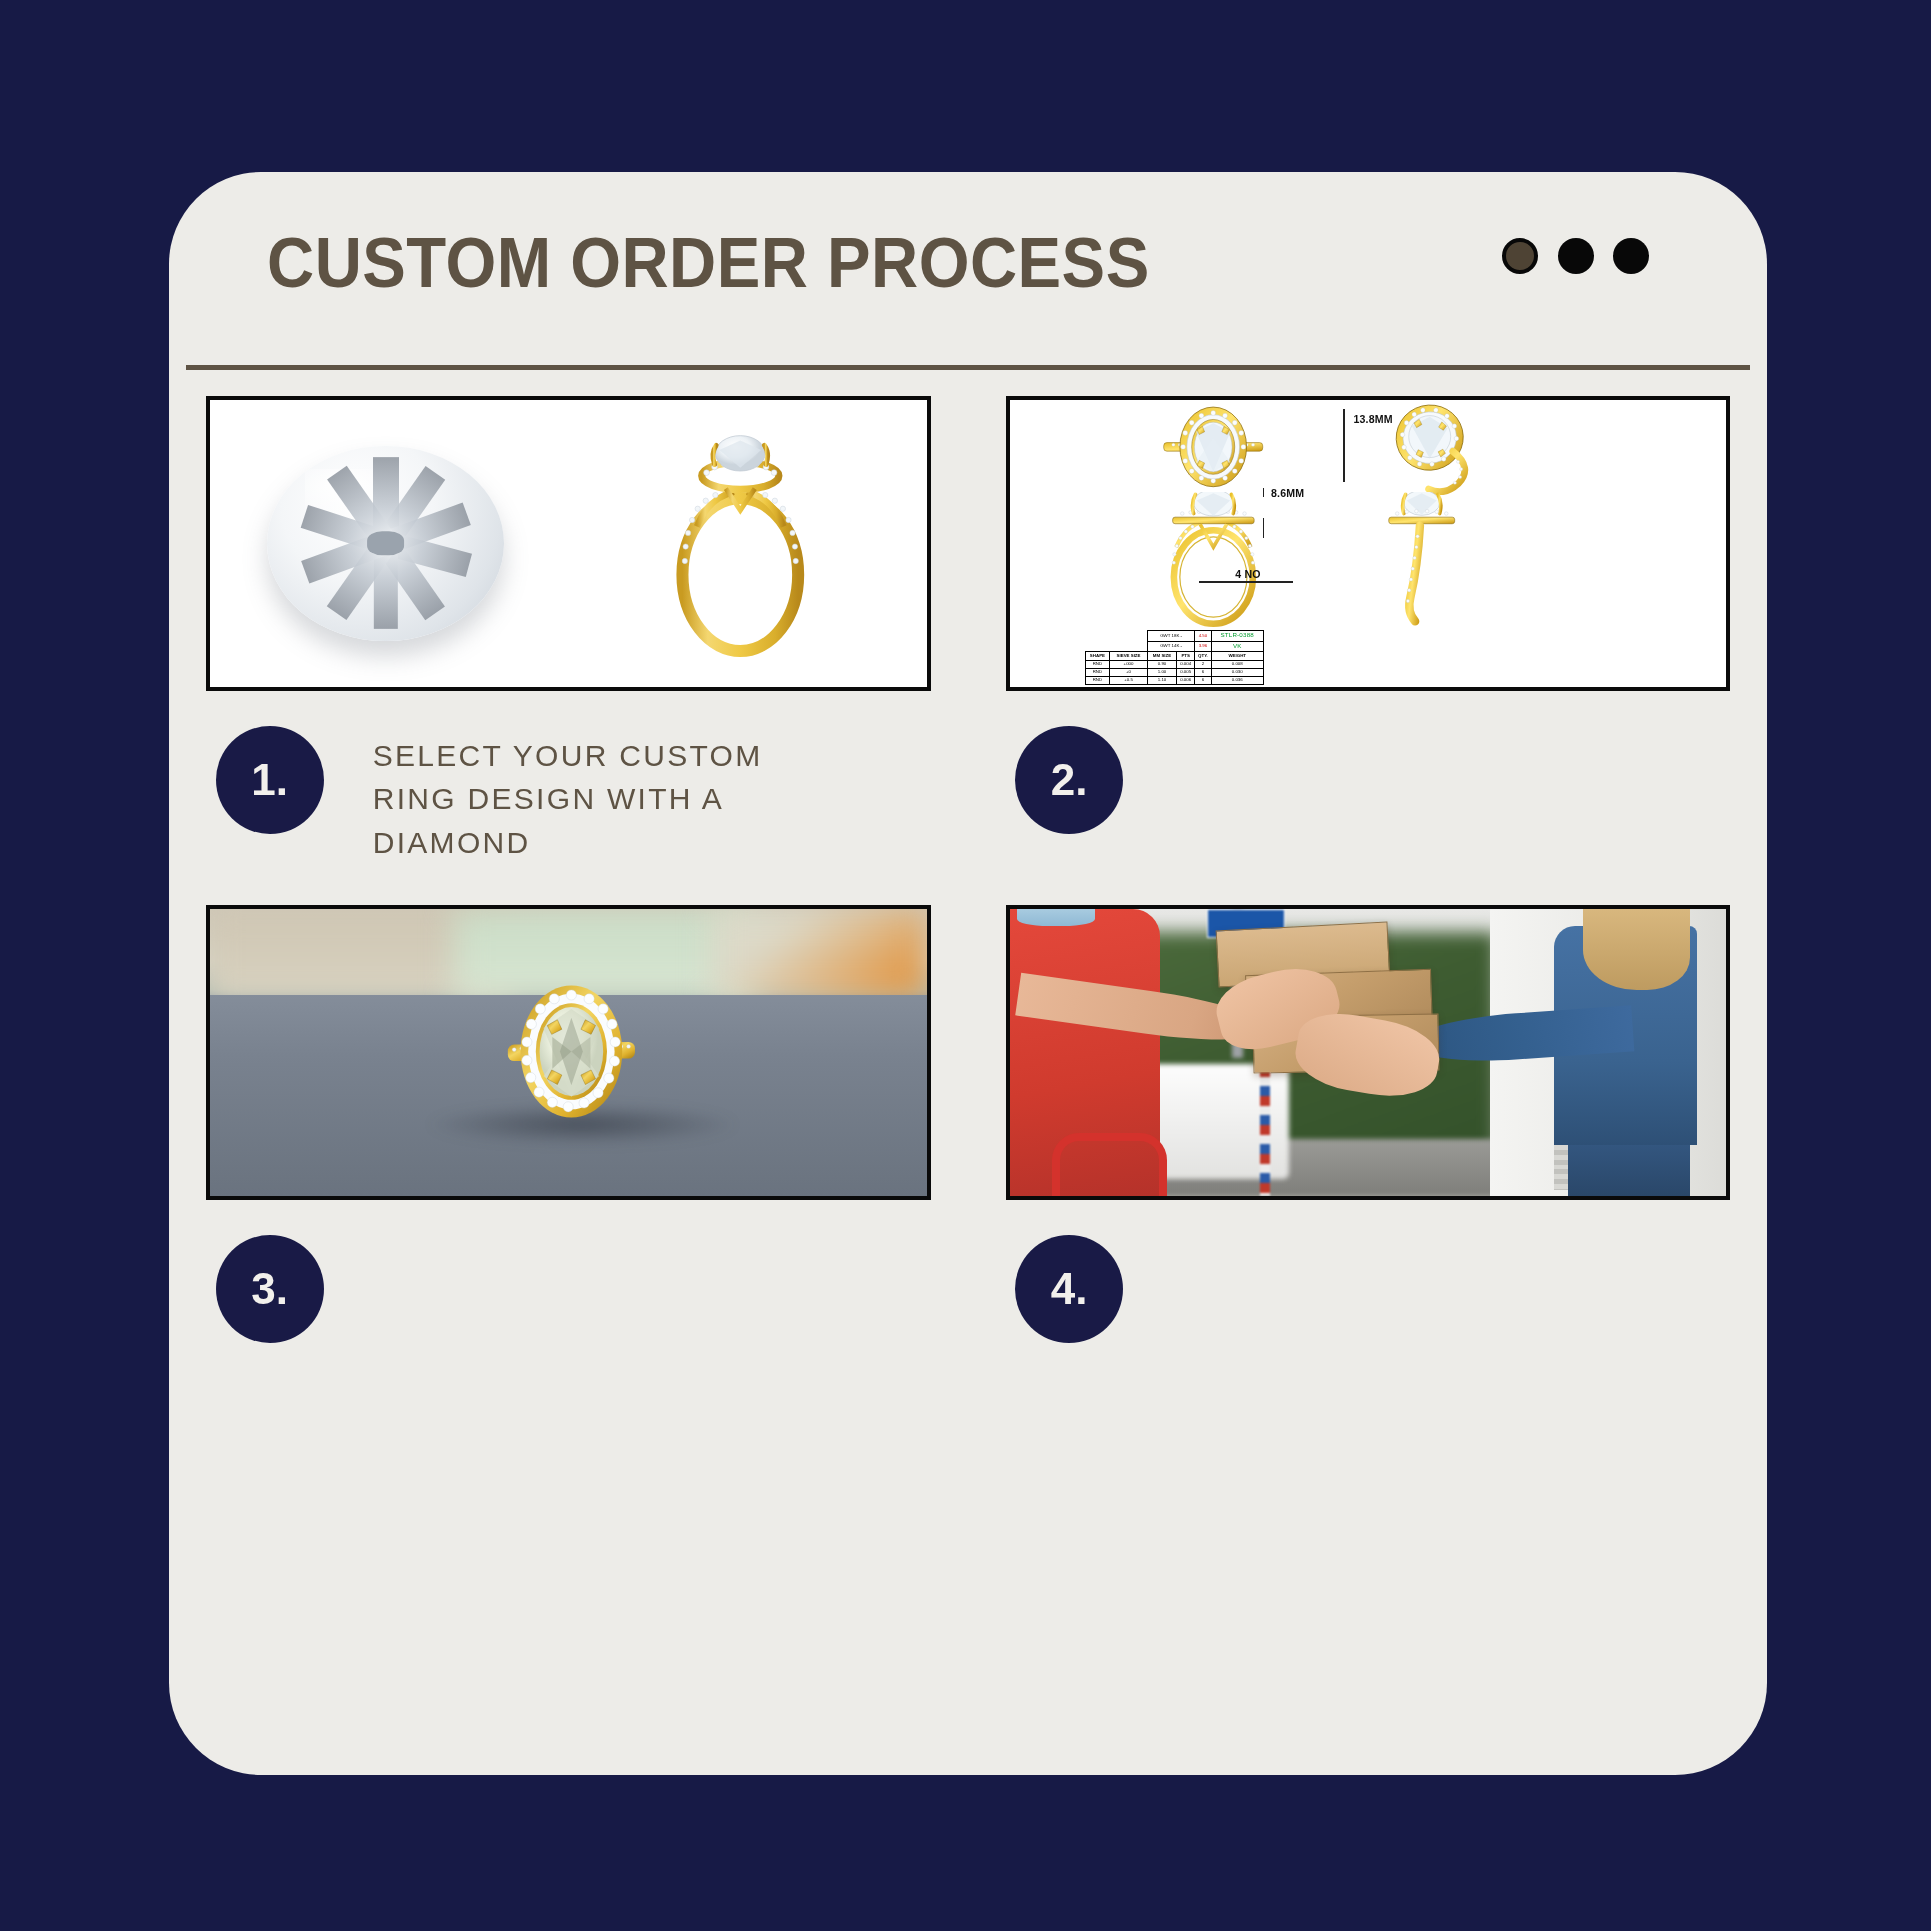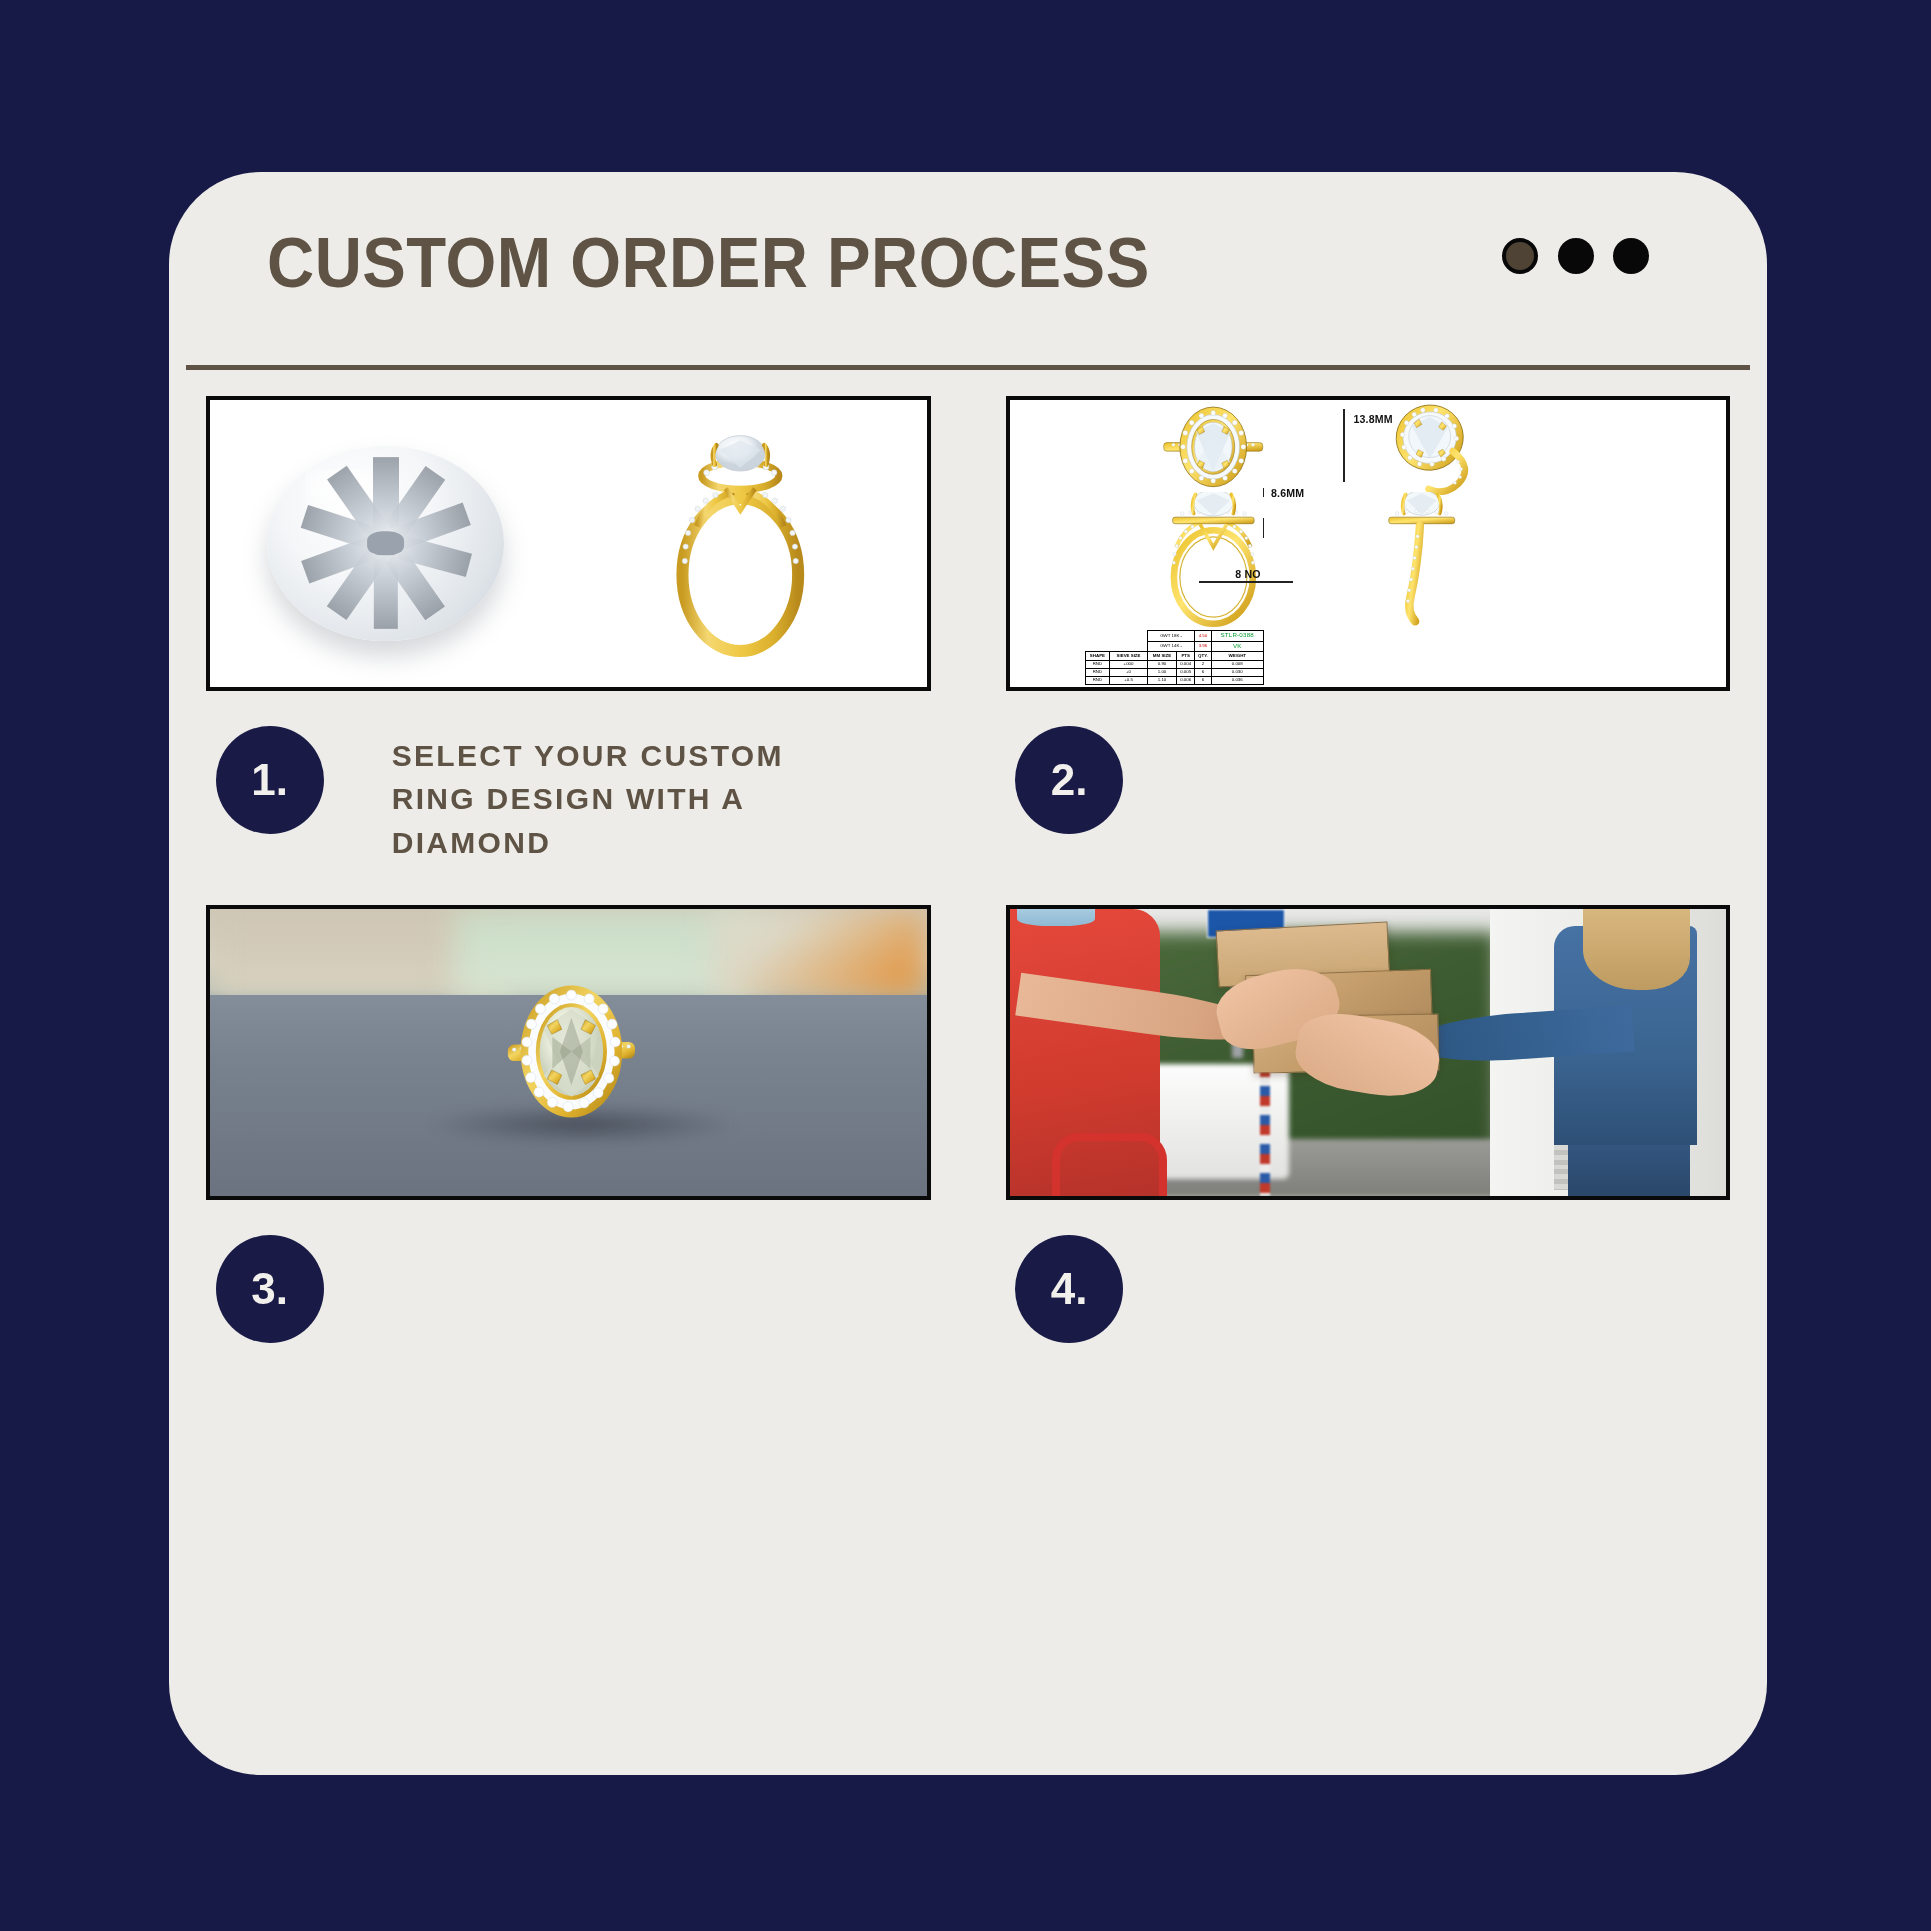--- a/index.html
+++ b/index.html
@@ -90,24 +90,24 @@
     background:#191A46;
     color:#F2F0EC;
     font-size:44px;
     font-weight:bold;
     display:flex;
     align-items:center;
     justify-content:center;
     letter-spacing:0px;
   }
   .step-text {
-    margin-left:68px;
+    margin-left:49px;
     margin-top:7.7px;
     font-size:30px;
-    font-weight:bold;
+    font-weight:normal;
     line-height:1.45;
     letter-spacing:2.3px;
     color:#5E5344;
     max-width:406px;
   }
   .step.right .step-text { max-width:415px; }
 
   
   .img1 { background:#FFFFFF; }
   .dia-stone {
@@ -515,21 +515,21 @@
             </g>
           </svg>
 
           <div class="cad-line" style="left:46.6%;top:3%;width:1.2px;height:25.5%;"></div>
           <div class="cad-dim" style="left:48%;top:4.5%;">13.8MM</div>
 
           <div class="cad-line" style="left:35.4%;top:30.5%;width:1.2px;height:3.2%;"></div>
           <div class="cad-dim" style="left:36.5%;top:30.3%;">8.6MM</div>
           <div class="cad-line" style="left:35.4%;top:41%;width:1.2px;height:7%;"></div>
 
-          <div class="cad-dim" style="left:31.5%;top:58.5%;">8 NO</div>
+          <div class="cad-dim" style="left:31.5%;top:58.5%;">4 NO</div>
           <div class="cad-line" style="left:26.5%;top:63.2%;width:13%;height:1.2px;"></div>
 
           <table class="cad-table">
             <tbody>
                 <tr>
               <td class="no-b"></td>
                   <td class="no-b"></td>
               <td colspan="2">GWT 18K  -</td>
               <td class="cad-red">4.50</td>
               <td class="cad-green" rowspan="1">STLR-0388</td>

